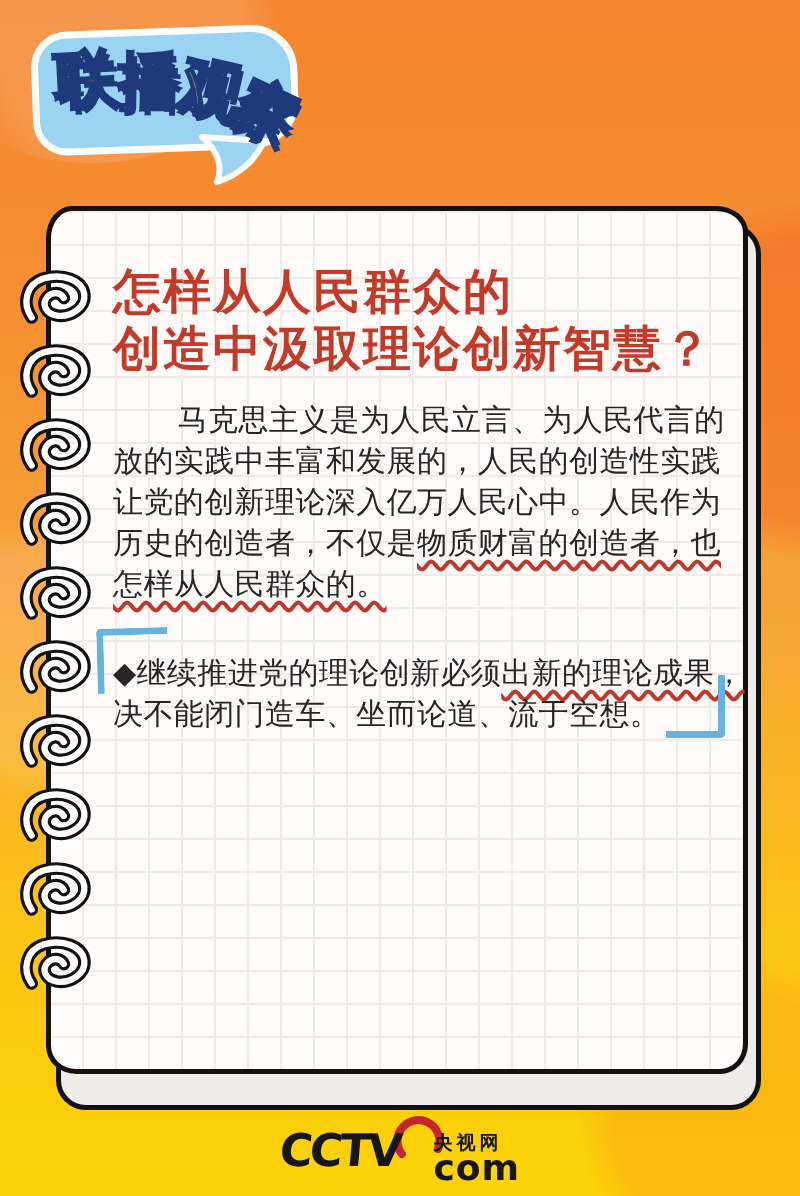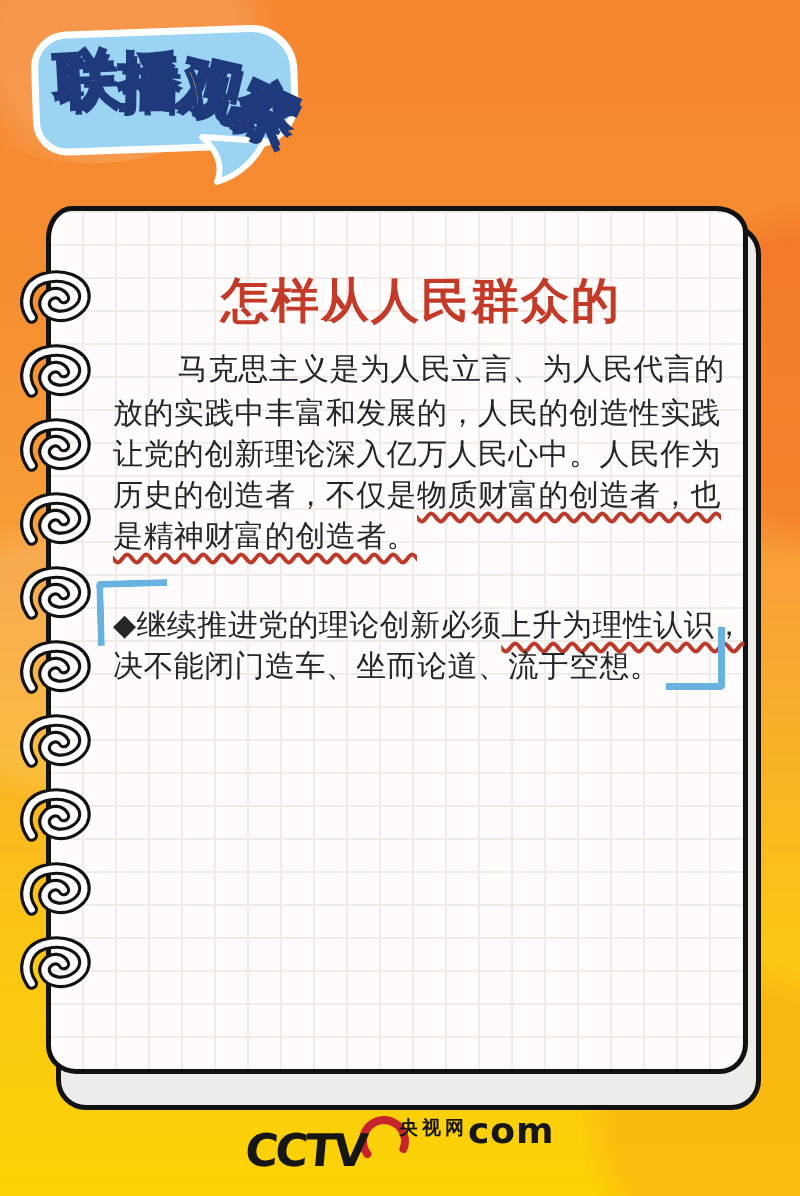--- a/index.html
+++ b/index.html
@@ -51,28 +51,28 @@
     border-radius:26px 32px 28px 30px / 32px 26px 30px 28px;
   }
   .page-inner{position:absolute;inset:0;box-sizing:border-box;padding:44px 14px 0 62px;}
 
   
   .spiral-col{position:absolute;left:-26px;top:64px;width:78px;z-index:3;}
   .ring{width:74px;height:56px;margin-bottom:18px;}
 
   
   .nb-title{
-    text-align:center;margin-top:17px;
+    text-align:left;margin-top:8px;
     color:var(--title-red,#c43a28);
     font-family:"Liberation Serif","DejaVu Serif",serif;
     font-weight:900;font-size:48px;line-height:57px;letter-spacing:2px;
   }
   .paragraph{margin-top:22px;}
   .text-line{white-space:nowrap;font-size:30px;line-height:41px;letter-spacing:.4px;color:#262626;}
-  .paragraph .text-line:first-child{text-indent:2.15em;font-family:Liberation Mono, monospace;}
+  .paragraph .text-line:first-child{text-indent:2.15em;}
   .wavy{
     text-decoration-line:underline;text-decoration-style:wavy;
     text-decoration-color:var(--underline-red,#bc3a2a);
     text-decoration-thickness:3.5px;text-underline-offset:7px;
   }
   .bullets{position:relative;margin-top:48px;}
   .bullet{margin-bottom:8px;}
   .bracket-tl{
     position:absolute;left:-16px;top:-24px;width:64px;height:58px;
     border-top:7px solid var(--bracket-blue,#68b2e2);
@@ -86,21 +86,21 @@
     border-bottom-right-radius:5px;
   }
 
   
   .cctv{position:absolute;left:50%;top:1112px;transform:translateX(-50%);display:flex;align-items:flex-start;}
   .cctv-word{
     font-size:45px;font-weight:900;letter-spacing:-3px;color:#161616;
     transform:skewX(-5deg);margin-top:16px;line-height:1;
   }
   .cctv-swoosh{margin-left:-10px;margin-top:-4px;}
-  .cctv-right{display:flex;flex-direction:row;margin-left:-14px;margin-top:4px;}
+  .cctv-right{display:flex;flex-direction:column;margin-left:-14px;margin-top:19px;}
   .cctv-cn{font-size:19px;font-weight:700;letter-spacing:4px;color:#161616;line-height:22px;}
   .cctv-com{font-size:36px;font-weight:700;color:#161616;line-height:30px;letter-spacing:1px;}
 </style>
 </head>
 <body>
 
 <div class="canvas">
 
   <div class="blob b1"></div>
   <div class="blob b2"></div>
@@ -119,33 +119,34 @@
       <span class="logo-char c4">察</span>
     </div>
   </div>
 
   <div class="notebook">
     <div class="page-back"></div>
     <div class="page">
       <div class="page-inner">
         <div class="nb-title">
           <div>怎样从人民群众的</div>
+          <div>创造中汲取理论创新智慧？</div>
         </div>
         <div class="paragraph" id="paragraph">
             <div class="text-line"><span>马克思主义是为人民立言、为人民代言的</span></div>
             <div class="text-line"><span>放的实践中丰富和发展的，人民的创造性实践</span></div>
             <div class="text-line"><span>让党的创新理论深入亿万人民心中。人民作为</span></div>
             <div class="text-line"><span>历史的创造者，不仅是</span><span class="wavy">物质财富的创造者，也</span></div>
-            <div class="text-line"><span class="wavy">是精神财富的创造者。</span></div>
+            <div class="text-line"><span class="wavy">怎样从人民群众的。</span></div>
           </div>
         <div class="bullets" id="bullets">
           <div class="bracket-tl"></div>
           <div class="bracket-br"></div>
         <div class="bullet">
-              <div class="text-line"><span>◆继续推进党的理论创新必须</span><span class="wavy">上升为理性认识，</span></div>
+              <div class="text-line"><span>◆继续推进党的理论创新必须</span><span class="wavy">出新的理论成果，</span></div>
               <div class="text-line"><span>决不能闭门造车、坐而论道、流于空想。</span></div>
             </div>
           </div>
       </div>
     </div>
     <div class="spiral-col" id="spirals">
         <div class="ring"><svg width="74" height="56" viewBox="0 0 76 56">
             <path d="M12 48 C2 34 6 14 24 8 C44 2 64 10 66 24 C68 38 52 48 38 46 C26 44 22 34 28 27 C33 21 42 22 45 28" fill="none" stroke="#121212" stroke-width="13" stroke-linecap="round"></path>
             <path d="M12 48 C2 34 6 14 24 8 C44 2 64 10 66 24 C68 38 52 48 38 46 C26 44 22 34 28 27 C33 21 42 22 45 28" fill="none" stroke="#ffffff" stroke-width="6.5" stroke-linecap="round"></path>
           </svg></div>

